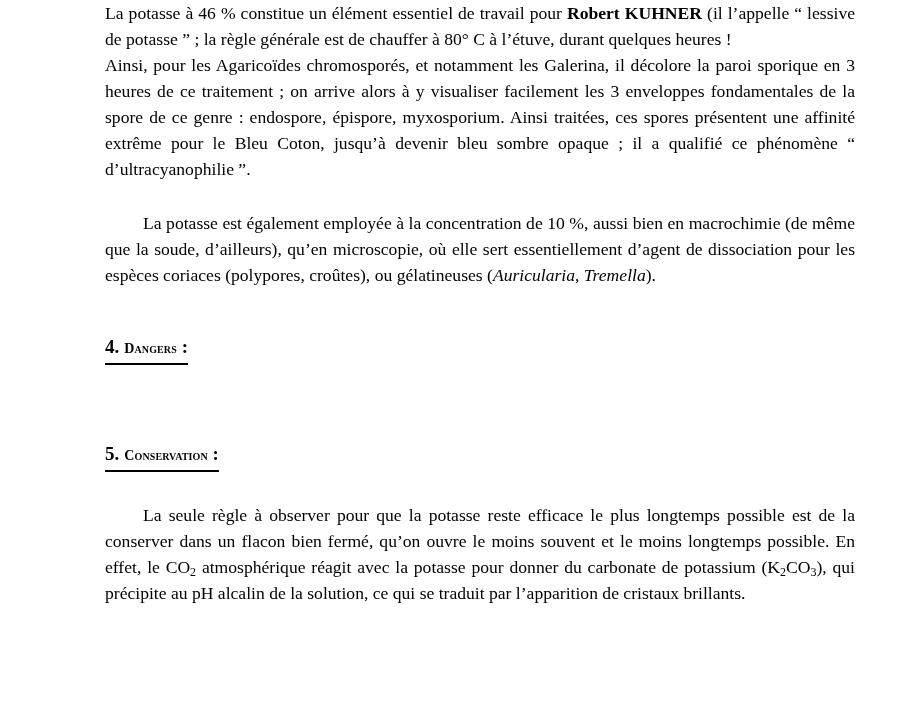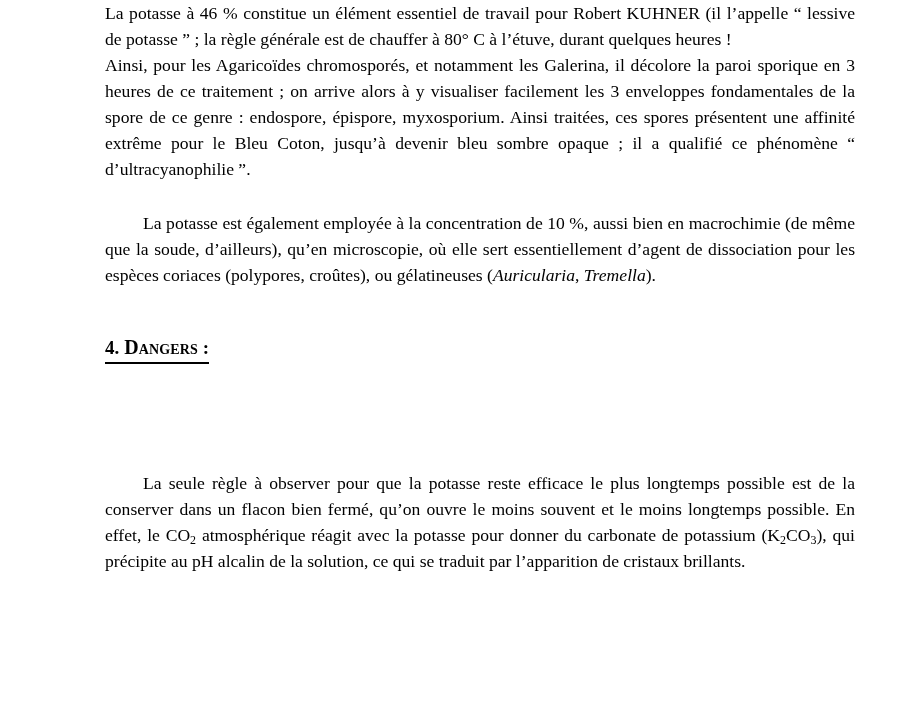--- a/index.html
+++ b/index.html
@@ -44,23 +44,23 @@
     font-weight: bold;
     line-height: 26px;
     letter-spacing: 0.1px;
     display: inline-block;
     border-bottom: 2.6px solid #000;
     padding-bottom: 1px;
     white-space: pre;
   }
   h2.section-heading .smallcaps {
     font-variant: small-caps;
-    font-size: 20px;
+    font-size: 14px;
   }
-  .bold { font-weight: normal; margin-top: 44px; }
+  .bold { font-weight: bold; margin-top: 44px; }
   .ital { font-style: italic; }
   sub {
     font-size: 0.68em;
     vertical-align: -0.22em;
     line-height: 0;
   }
   .sp-28 { height: 28px; }
   .sp-30 { height: 30px; }
   .sp-34 { height: 34px; }
   .sp-42 { height: 42px; }
@@ -83,18 +83,21 @@
 
   <div class="heading-block">
     <h2 class="section-heading"><span>4.</span> <span class="smallcaps">Dangers</span> <span>:</span></h2>
   </div>
 
   <div class="sp-34"></div>
 
 
   <div class="sp-42"></div>
 
+  <div class="heading-block">
+    <h2 class="section-heading"><span>5.</span> <span class="smallcaps">Conservation</span> <span>:</span></h2>
+  </div>
 
   <div class="sp-30"></div>
 
   <p class="body-text indent"><span>La seule règle à observer pour que la potasse reste efficace le plus longtemps possible est de la conserver dans un flacon bien fermé, qu’on ouvre le moins souvent et le moins longtemps possible. En effet, le CO</span><sub>2</sub><span> atmosphérique réagit avec la potasse pour donner du carbonate de potassium (K</span><sub>2</sub><span>CO</span><sub>3</sub><span>), qui précipite au pH alcalin de la solution, ce qui se traduit par l’apparition de cristaux brillants.</span></p>
 
 </div>
 
 </body></html>

